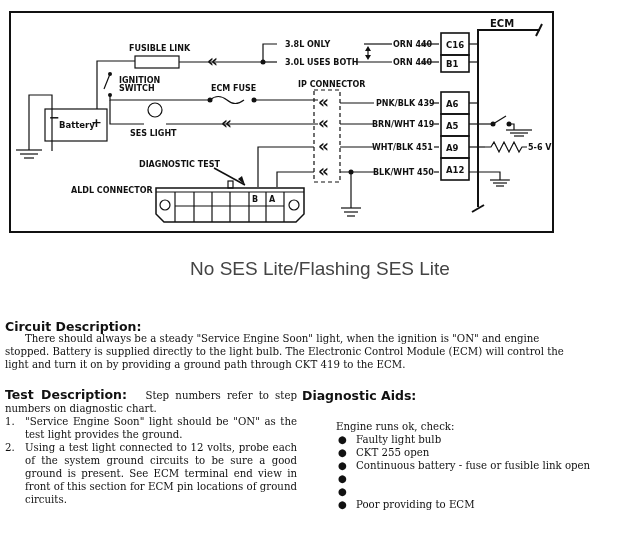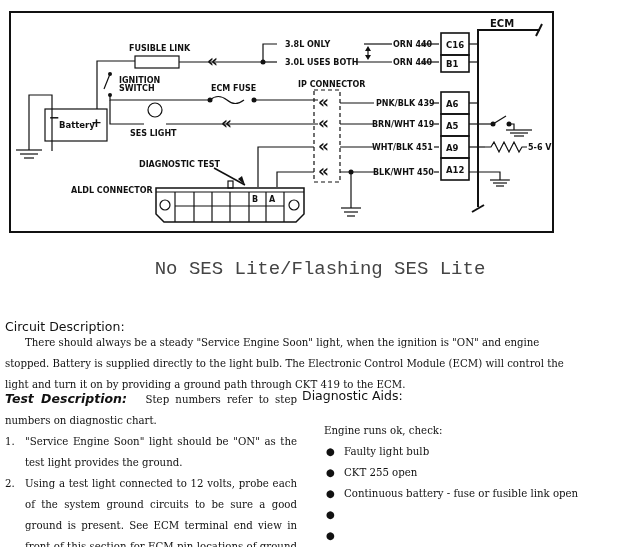--- a/index.html
+++ b/index.html
@@ -2,31 +2,31 @@
 <html><head>
 <meta charset="utf-8">
 <style>
   html, body { margin: 0; padding: 0; background: #ffffff; }
   body { width: 640px; height: 547px; position: relative; overflow: hidden; font-family: "DejaVu Sans", sans-serif; color: #111; }
   #diagram { position: absolute; left: 0; top: 0; width: 640px; height: 240px; }
   #diagram text { font-family: "DejaVu Sans", sans-serif; font-weight: bold; fill: #111; }
   .lbl { font-size: 8px; }
   .pin { font-size: 8.5px; }
   .chev { font-size: 17px; font-weight: bold; }
-  .title { position: absolute; left: 0; width: 640px; top: 258px; text-align: center; font-family: Liberation Mono, monospace; font-size: 19px; color: #444; }
-  .section-h { position: absolute; font-family: "DejaVu Sans", sans-serif; font-weight: normal; font-size: 12.5px; color: #111; }
-  .serif { font-family: "DejaVu Serif", serif; font-size: 10.2px; line-height: 21px; color: #111; }
+  .title { position: absolute; left: 0; width: 640px; top: 258px; text-align: center; font-family: Liberation Sans, sans-serif; font-size: 19px; color: #444; }
+  .section-h { position: absolute; font-family: "DejaVu Sans", sans-serif; font-weight: bold; font-size: 12.5px; color: #111; }
+  .serif { font-family: "DejaVu Serif", serif; font-size: 10.2px; line-height: 13px; color: #111; }
   #circuit-body { position: absolute; left: 5px; top: 332px; width: 570px; text-indent: 20px; }
   #test-desc { position: absolute; left: 5px; top: 388px; width: 292px; }
-  #test-desc .h { font-family: "DejaVu Sans", sans-serif; font-weight: bold; font-size: 12.5px; font-style: italic; }
+  #test-desc .h { font-family: "DejaVu Sans", sans-serif; font-weight: bold; font-size: 12.5px; }
   #test-desc ol { margin: 0; padding: 0; list-style: none; }
   #test-desc li { display: flex; }
   #test-desc li .n { width: 20px; flex: none; }
   #test-desc li .t { text-align: justify; }
-  #diag-aids { position: absolute; left: 324px; top: 420px; width: 300px; }
+  #diag-aids { position: absolute; left: 336px; top: 420px; width: 300px; }
   #diag-aids ul { margin: 0; padding: 0; list-style: none; }
   #diag-aids li { display: flex; }
   #diag-aids li .b { width: 18px; flex: none; padding-left: 2px; }
 </style>
 </head>
 <body>
 
 <svg id="diagram" viewBox="0 0 640 240" xmlns="http://www.w3.org/2000/svg">
   <g stroke="#111" fill="none" stroke-width="1.2">
 

